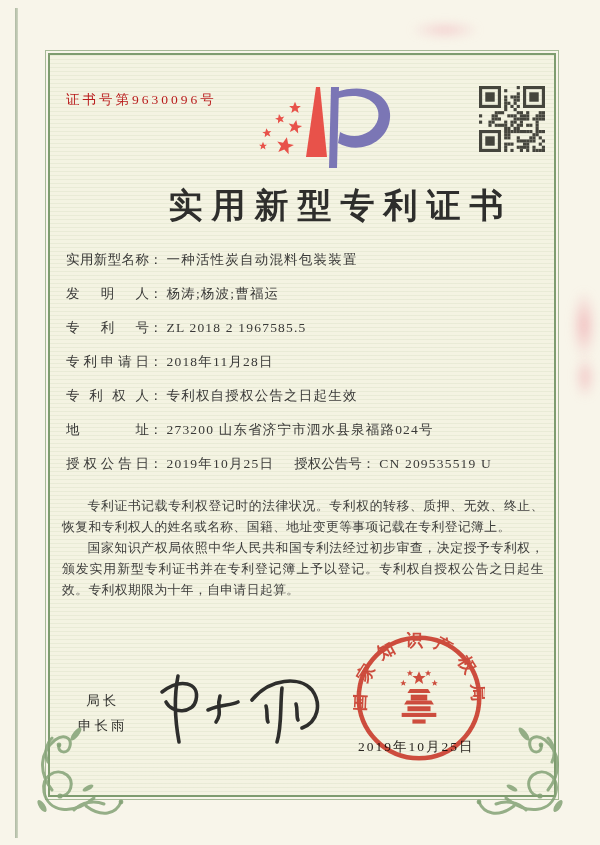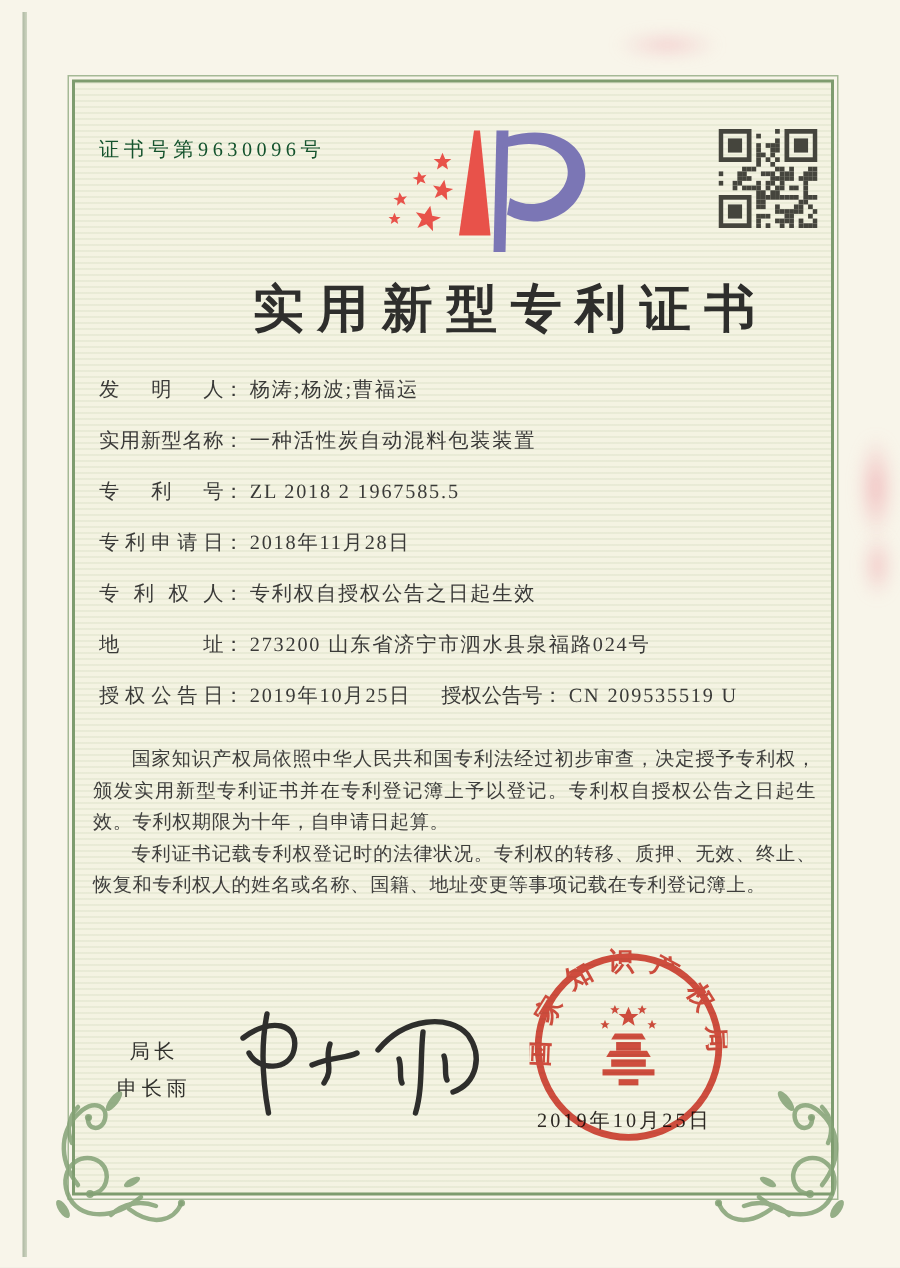--- a/index.html
+++ b/index.html
@@ -8,21 +8,21 @@
   .scan-edge{position:absolute;left:15px;top:8px;width:3px;height:830px;background:linear-gradient(90deg,#86987c,#b9c4ab);opacity:.65;}
   .frame-outer{position:absolute;left:45px;top:50px;width:512px;height:748px;border:1px solid #a5b996;background:transparent;}
   .frame-inner{position:absolute;left:2px;top:2px;right:2px;bottom:2px;border:2.5px solid #7e9c6f;
     background:repeating-linear-gradient(180deg,rgba(164,184,140,.14) 0 1px,rgba(0,0,0,0) 1px 4px),#f4f3e2;}
   .smudge{position:absolute;border-radius:50%;filter:blur(5px);pointer-events:none;}
   .s1{left:410px;top:22px;width:70px;height:16px;background:radial-gradient(ellipse,rgba(238,166,178,.55),rgba(238,166,178,0) 70%);}
   .s2{left:572px;top:290px;width:24px;height:70px;background:radial-gradient(ellipse,rgba(236,150,160,.6),rgba(236,150,160,0) 70%);}
   .s3{left:300px;top:232px;width:40px;height:18px;background:radial-gradient(ellipse,rgba(220,170,150,.4),rgba(220,170,150,0) 70%);}
   .s4{left:575px;top:355px;width:20px;height:44px;background:radial-gradient(ellipse,rgba(236,150,160,.5),rgba(236,150,160,0) 70%);}
 
-  .cert-no{position:absolute;left:66px;top:91px;font-size:13.5px;letter-spacing:3px;color:#14532d;}
+  .cert-no{position:absolute;left:66px;top:91px;font-size:13.5px;letter-spacing:3px;color:#b91c1c;}
   .logo{position:absolute;left:250px;top:80px;width:152px;height:102px;}
   .qr{position:absolute;left:479px;top:86px;width:66px;height:66px;}
   .title{position:absolute;left:0;top:183px;width:100%;text-align:center;font-size:34px;font-weight:600;
     letter-spacing:9px;color:#2e2e2c;text-indent:9px;padding-left:36px;}
 
   .fields{position:absolute;left:66px;top:251px;width:478px;}
   .field-row{height:19px;margin-bottom:15px;font-size:13.5px;color:#3a3a38;white-space:nowrap;}
   .f-label{display:inline-block;width:83px;text-align:justify;text-align-last:justify;vertical-align:top;}
   .f-colon{display:inline-block;margin-right:4px;}
   .f-value{letter-spacing:1.2px;}
@@ -253,45 +253,45 @@
           <rect x="48" y="6" width="9" height="9"></rect>
           <rect x="1.5" y="43.5" width="18" height="18" fill="none" stroke="#45453d" stroke-width="3"></rect>
           <rect x="6" y="48" width="9" height="9"></rect>
         </g>
       </svg></div>
 
   <div class="title">实用新型专利证书</div>
 
   <div class="fields">
     <div class="field-row">
+      <span class="f-label">实用新型名称</span><span class="f-colon">：</span><span class="f-value">一种活性炭自动混料包装装置</span>
+    </div>
+    <div class="field-row">
       <span class="f-label">发明人</span><span class="f-colon">：</span><span class="f-value">杨涛;杨波;曹福运</span>
     </div>
     <div class="field-row">
-      <span class="f-label">实用新型名称</span><span class="f-colon">：</span><span class="f-value">一种活性炭自动混料包装装置</span>
-    </div>
-    <div class="field-row">
       <span class="f-label">专利号</span><span class="f-colon">：</span><span class="f-value">ZL 2018 2 1967585.5</span>
     </div>
     <div class="field-row">
       <span class="f-label">专利申请日</span><span class="f-colon">：</span><span class="f-value">2018年11月28日</span>
     </div>
     <div class="field-row">
       <span class="f-label">专利权人</span><span class="f-colon">：</span><span class="f-value">专利权自授权公告之日起生效</span>
     </div>
     <div class="field-row">
       <span class="f-label">地址</span><span class="f-colon">：</span><span class="f-value">273200 山东省济宁市泗水县泉福路024号</span>
     </div>
     <div class="field-row">
       <span class="f-label">授权公告日</span><span class="f-colon">：</span><span class="f-value">2019年10月25日</span><span class="grant-pair"><span>授权公告号</span><span class="f-colon">：</span><span class="f-value">CN 209535519 U</span></span>
     </div>
   </div>
 
   <div class="paras">
+    <p>专利证书记载专利权登记时的法律状况。专利权的转移、质押、无效、终止、恢复和专利权人的姓名或名称、国籍、地址变更等事项记载在专利登记簿上。</p>
     <p>国家知识产权局依照中华人民共和国专利法经过初步审查，决定授予专利权，颁发实用新型专利证书并在专利登记簿上予以登记。专利权自授权公告之日起生效。专利权期限为十年，自申请日起算。</p>
-    <p>专利证书记载专利权登记时的法律状况。专利权的转移、质押、无效、终止、恢复和专利权人的姓名或名称、国籍、地址变更等事项记载在专利登记簿上。</p>
   </div>
 
   <div class="director">
     <div>局长</div>
     <div>申长雨</div>
   </div>
 
   <svg class="signature" viewBox="0 0 190 100">
     <g fill="none" stroke="#2e2e2c" stroke-width="3.6" stroke-linecap="round">
       <path d="M30 14 C 26 34, 27 58, 31 80"></path>

